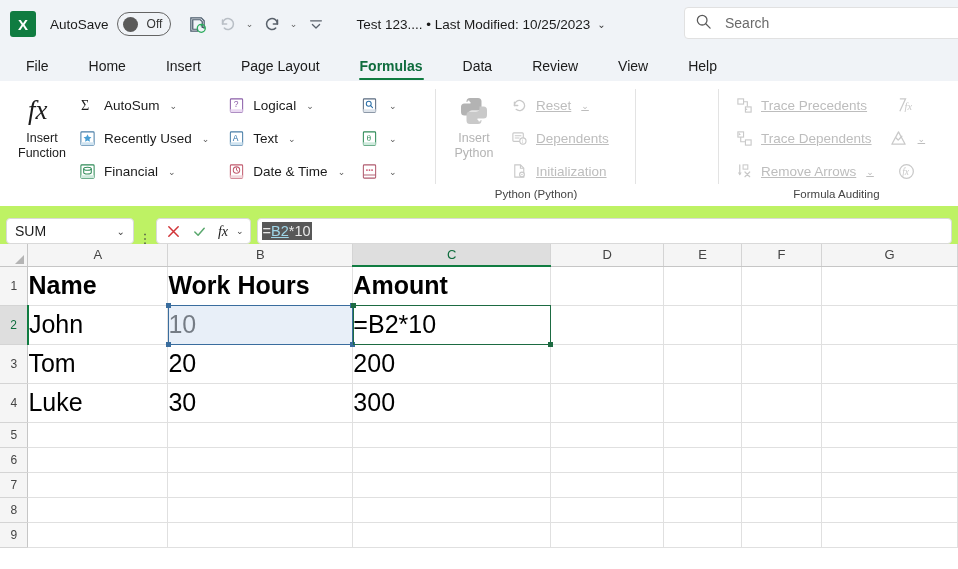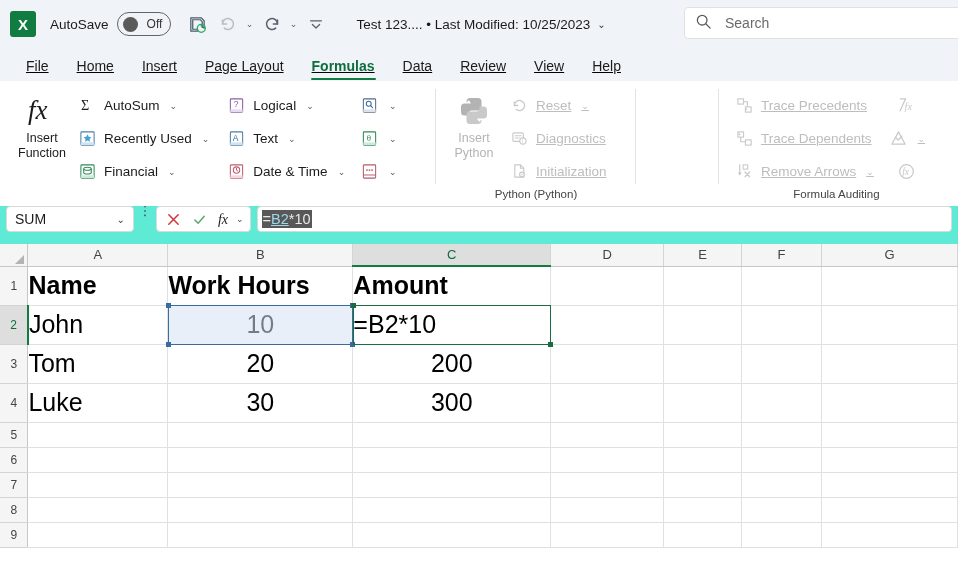--- a/index.html
+++ b/index.html
@@ -87,22 +87,21 @@
     background: transparent; width: 100%;
   }
   .searchbox input::placeholder { color: #6a6a6a; }
 
   
   .tabstrip {
     height: 33px;
     background: #f0f3f7;
     display: flex; align-items: flex-end;
     padding-left: 14px;
-    gap: 4px;
-    text-decoration: underline;
+    gap: 16px;
   }
   .tab {
     font-size: 14px; color: #1b1b1b;
     padding: 4px 12px 7px 12px;
     cursor: pointer; position: relative;
     white-space: nowrap;
   }
   .tab.active { font-weight: bold; color: #0f6c3d; }
   .tab.active::after {
     content: ""; position: absolute;
@@ -149,22 +148,22 @@
   }
   .smallbtn .ico { width: 19px; height: 19px; flex: 0 0 auto; display:flex; align-items:center; justify-content:center;}
   .smallbtn .lbl { font-size: 13.5px; color: #1b1b1b; white-space: nowrap; }
   .smallbtn .dd { font-size: 9px; color: #5a5a5a; margin-left: 3px; }
   .smallbtn.disabled .lbl, .smallbtn.disabled .dd { color: #bdbdbd; text-decoration: underline; }
   .smallbtn.iconly { justify-content: center; width: 44px; }
 
   
   .fbar {
     height: 38px;
-    background: #5eead4;
-    display: flex; align-items: flex-start;
+    background: #bef264;
+    display: flex; align-items: flex-end;
     padding: 0 6px;
     gap: 0;
   }
   .namebox {
     width: 128px; height: 26px;
     background: #fff; border: 1px solid #d9d9d9; border-radius: 4px;
     display: flex; align-items: center; justify-content: space-between;
     padding: 0 8px;
     font-size: 14px; color: #1b1b1b;
   }
@@ -221,21 +220,21 @@
     cursor: pointer;
   }
   .rowhead.sel { background: #dedede; border-right: 2.5px solid #107c41; color: #0f6c3d; }
   .cell {
     border-right: 1px solid #e0e0e0; border-bottom: 1px solid #e0e0e0;
     font-size: 25px; color: #000; vertical-align: middle;
     padding: 0 6px; white-space: nowrap; overflow: hidden;
     cursor: cell;
   }
   .cell.hdr { font-weight: bold; }
-  .cell.num { text-align: center; }
+  .cell.num { text-align: left; }
   .cell.empty { font-size: 13px; }
 
   
   .ref-box {
     position: absolute;
     border: 1.6px solid #3a6d9e;
     background: rgba(214,226,242,0.55);
     pointer-events: none;
   }
   .ref-box .h {
@@ -482,21 +481,21 @@
           </div>
           <div class="smallbtn disabled">
             <span class="ico">
               <svg width="17" height="17" viewBox="0 0 18 18">
                 <rect x="2" y="3" width="11" height="9" rx="1" fill="none" stroke="#c9c9c9" stroke-width="1.2"></rect>
                 <path d="M4 6h7M4 8.5h5" stroke="#c9c9c9" stroke-width="1.1"></path>
                 <circle cx="12.6" cy="11.6" r="3.3" fill="#fff" stroke="#c9c9c9" stroke-width="1.2"></circle>
                 <text x="11.5" y="13.5" font-size="5.5" fill="#c9c9c9" font-family="Liberation Serif, serif">i</text>
               </svg>
             </span>
-            <span class="lbl">Diagnostics</span>
+            <span class="lbl">Dependents</span>
           </div>
           <div class="smallbtn disabled">
             <span class="ico">
               <svg width="17" height="17" viewBox="0 0 18 18">
                 <path d="M4 2h6l3.5 3.5V15H4z" fill="none" stroke="#c9c9c9" stroke-width="1.2"></path>
                 <path d="M10 2v3.5h3.5" fill="none" stroke="#c9c9c9" stroke-width="1.2"></path>
                 <circle cx="11.6" cy="12.2" r="2.5" fill="#fff" stroke="#c9c9c9" stroke-width="1.2"></circle>
                 <circle cx="11.6" cy="12.2" r="0.8" fill="#c9c9c9"></circle>
               </svg>
             </span>

